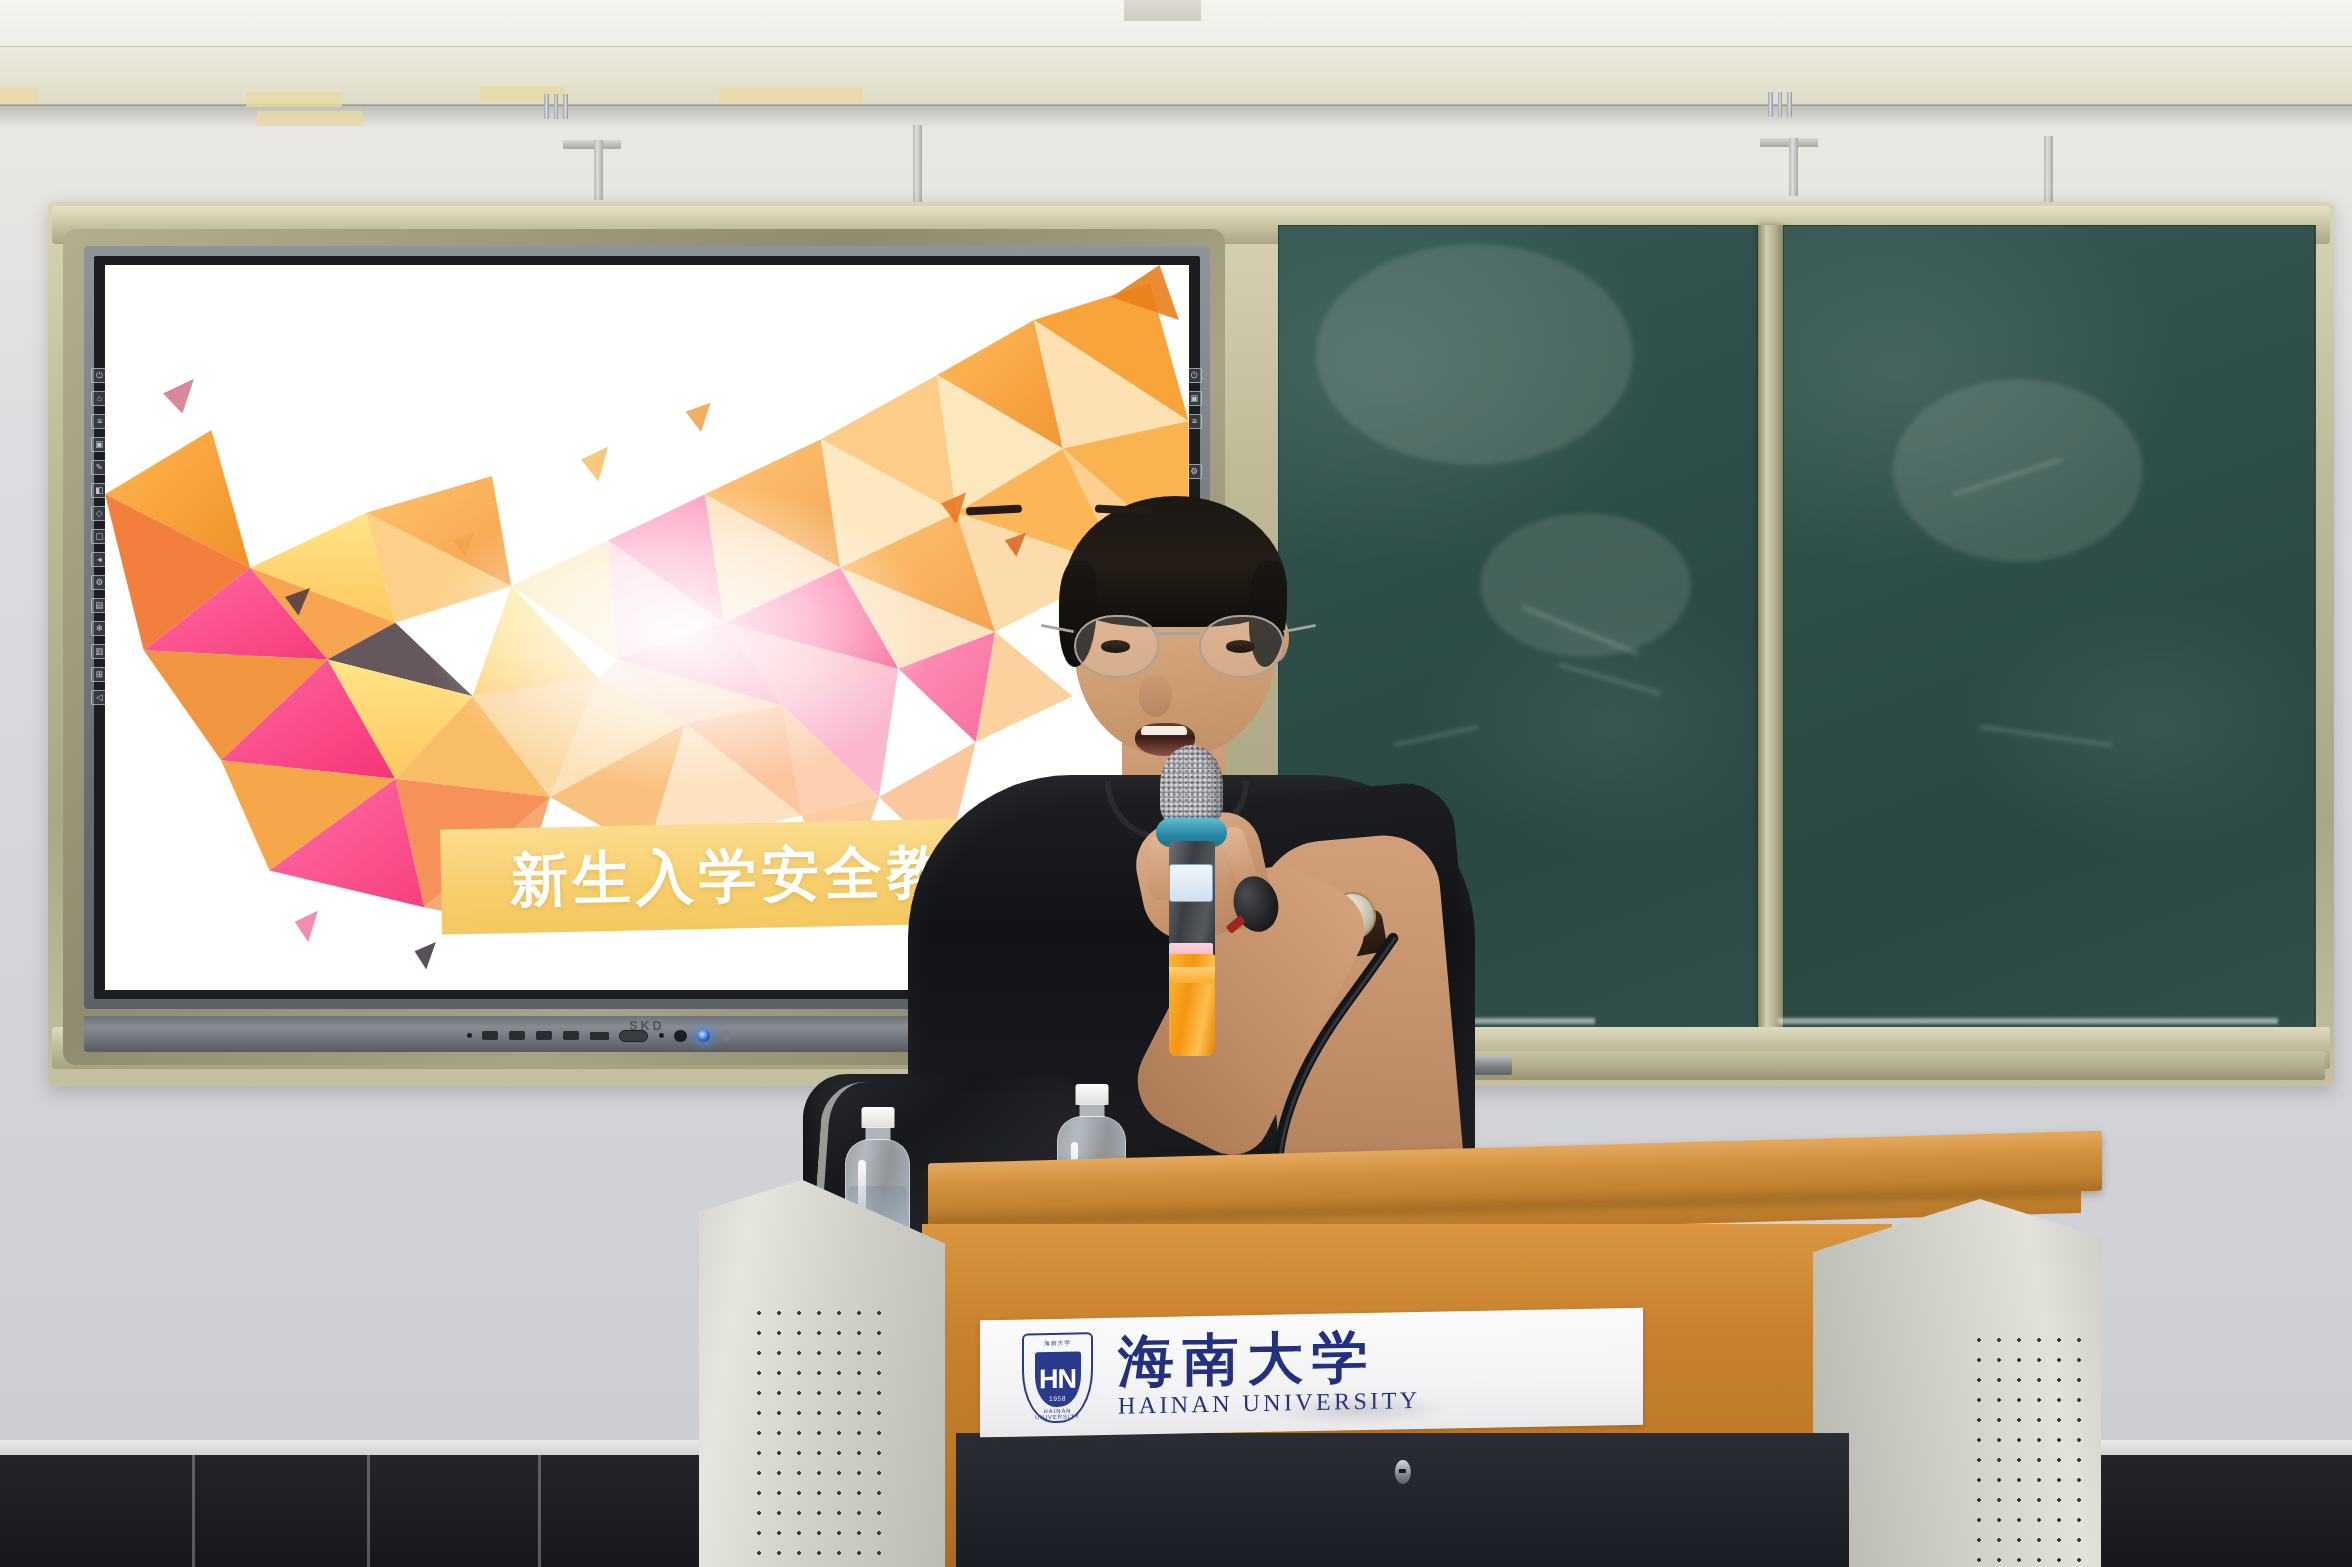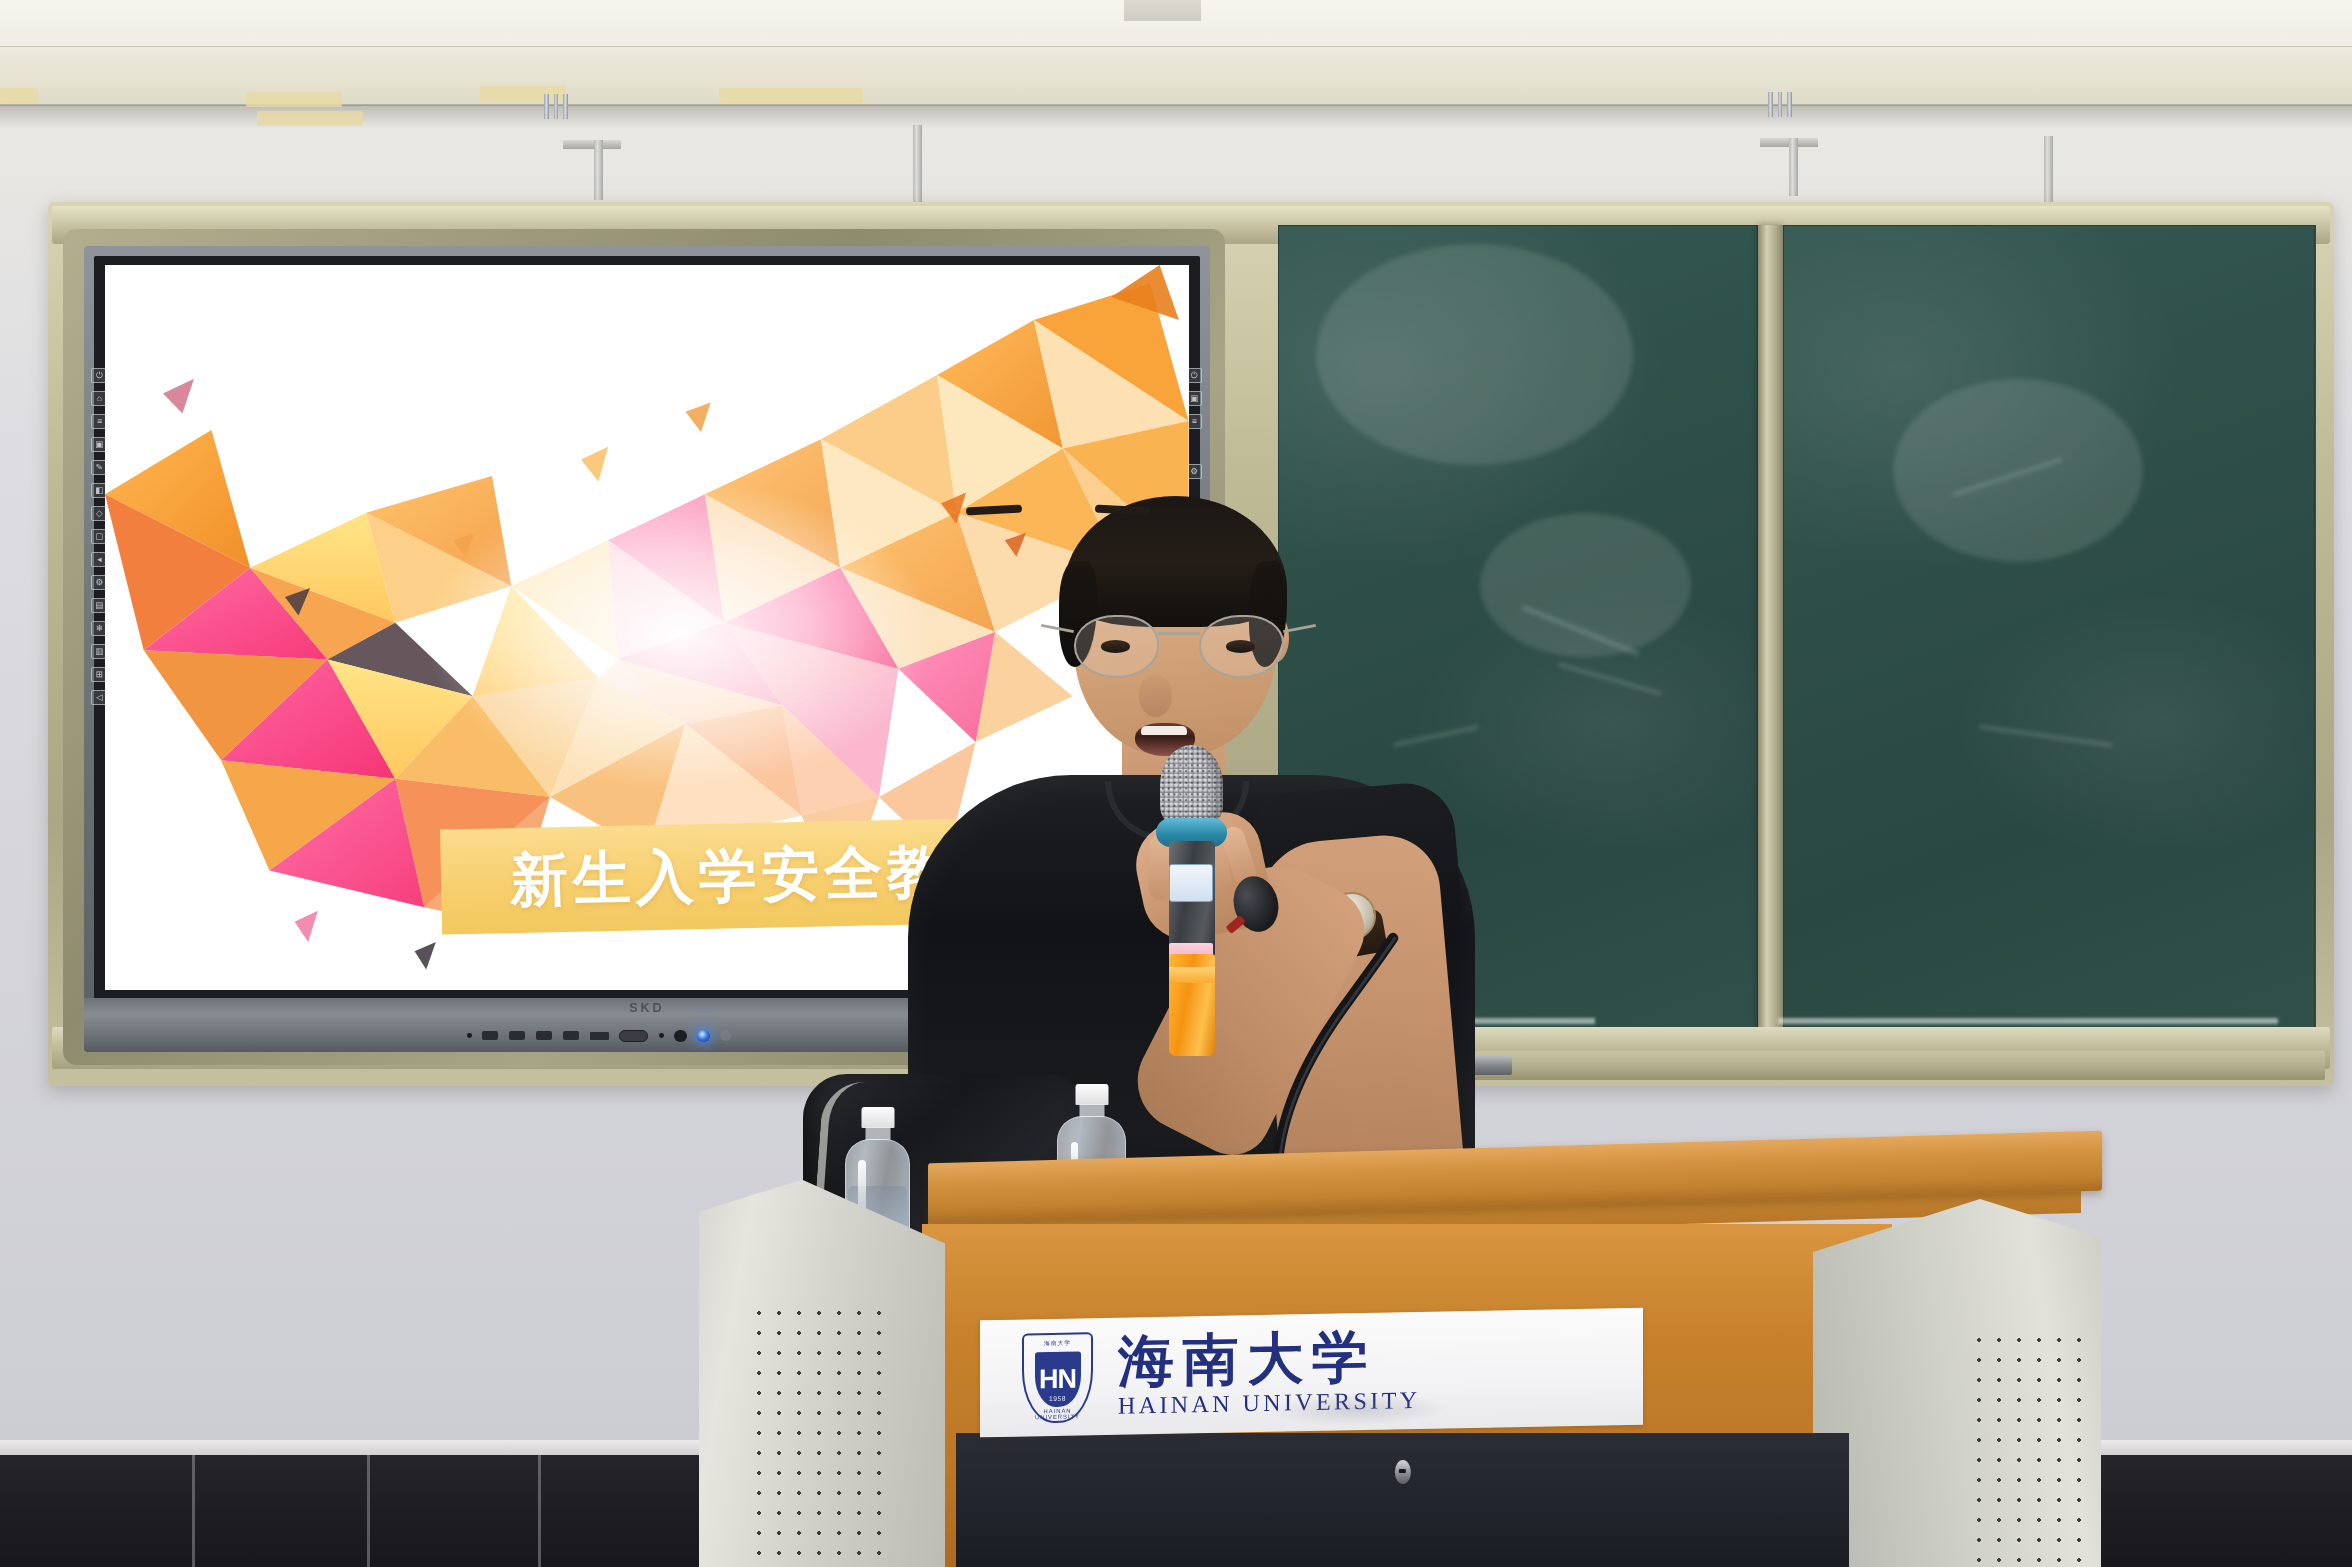--- a/index.html
+++ b/index.html
@@ -145,21 +145,21 @@
     position: absolute; left: 9.6px; top: 9.6px; right: 9.6px; bottom: 9.6px;
     background: #1b1d20;
     border-radius: 1.9px;
   }
   .sb-screen {
     position: absolute; left: 21px; top: 19px; right: 21px; bottom: 19px;
     background: #fdfdfb;
     overflow: hidden;
   }
   .sb-lowerbar {
-    position: absolute; left: 21px; right: 15.4px; bottom: 13.4px; height: 54px;
+    position: absolute; left: 21px; right: 15.4px; bottom: 13.4px; height: 36px;
     background: linear-gradient(180deg,#6e737a,#878c93 30%,#696e75 75%, #565b61);
     border-radius: 0 0 3.8px 3.8px;
   }
   .sb-brand {
     position: absolute; left: 50%; top: 3.8px; transform: translateX(-50%);
     font-size: 12.5px; letter-spacing: 2.9px; color: rgba(40,42,46,.55);
     font-weight: bold;
   }
   .sb-ports { position: absolute; left: 34%; bottom: 9.6px; display: flex; align-items: center; gap: 10.6px; }
   .port { background: #2a2c30; border-radius: 1.9px; }

